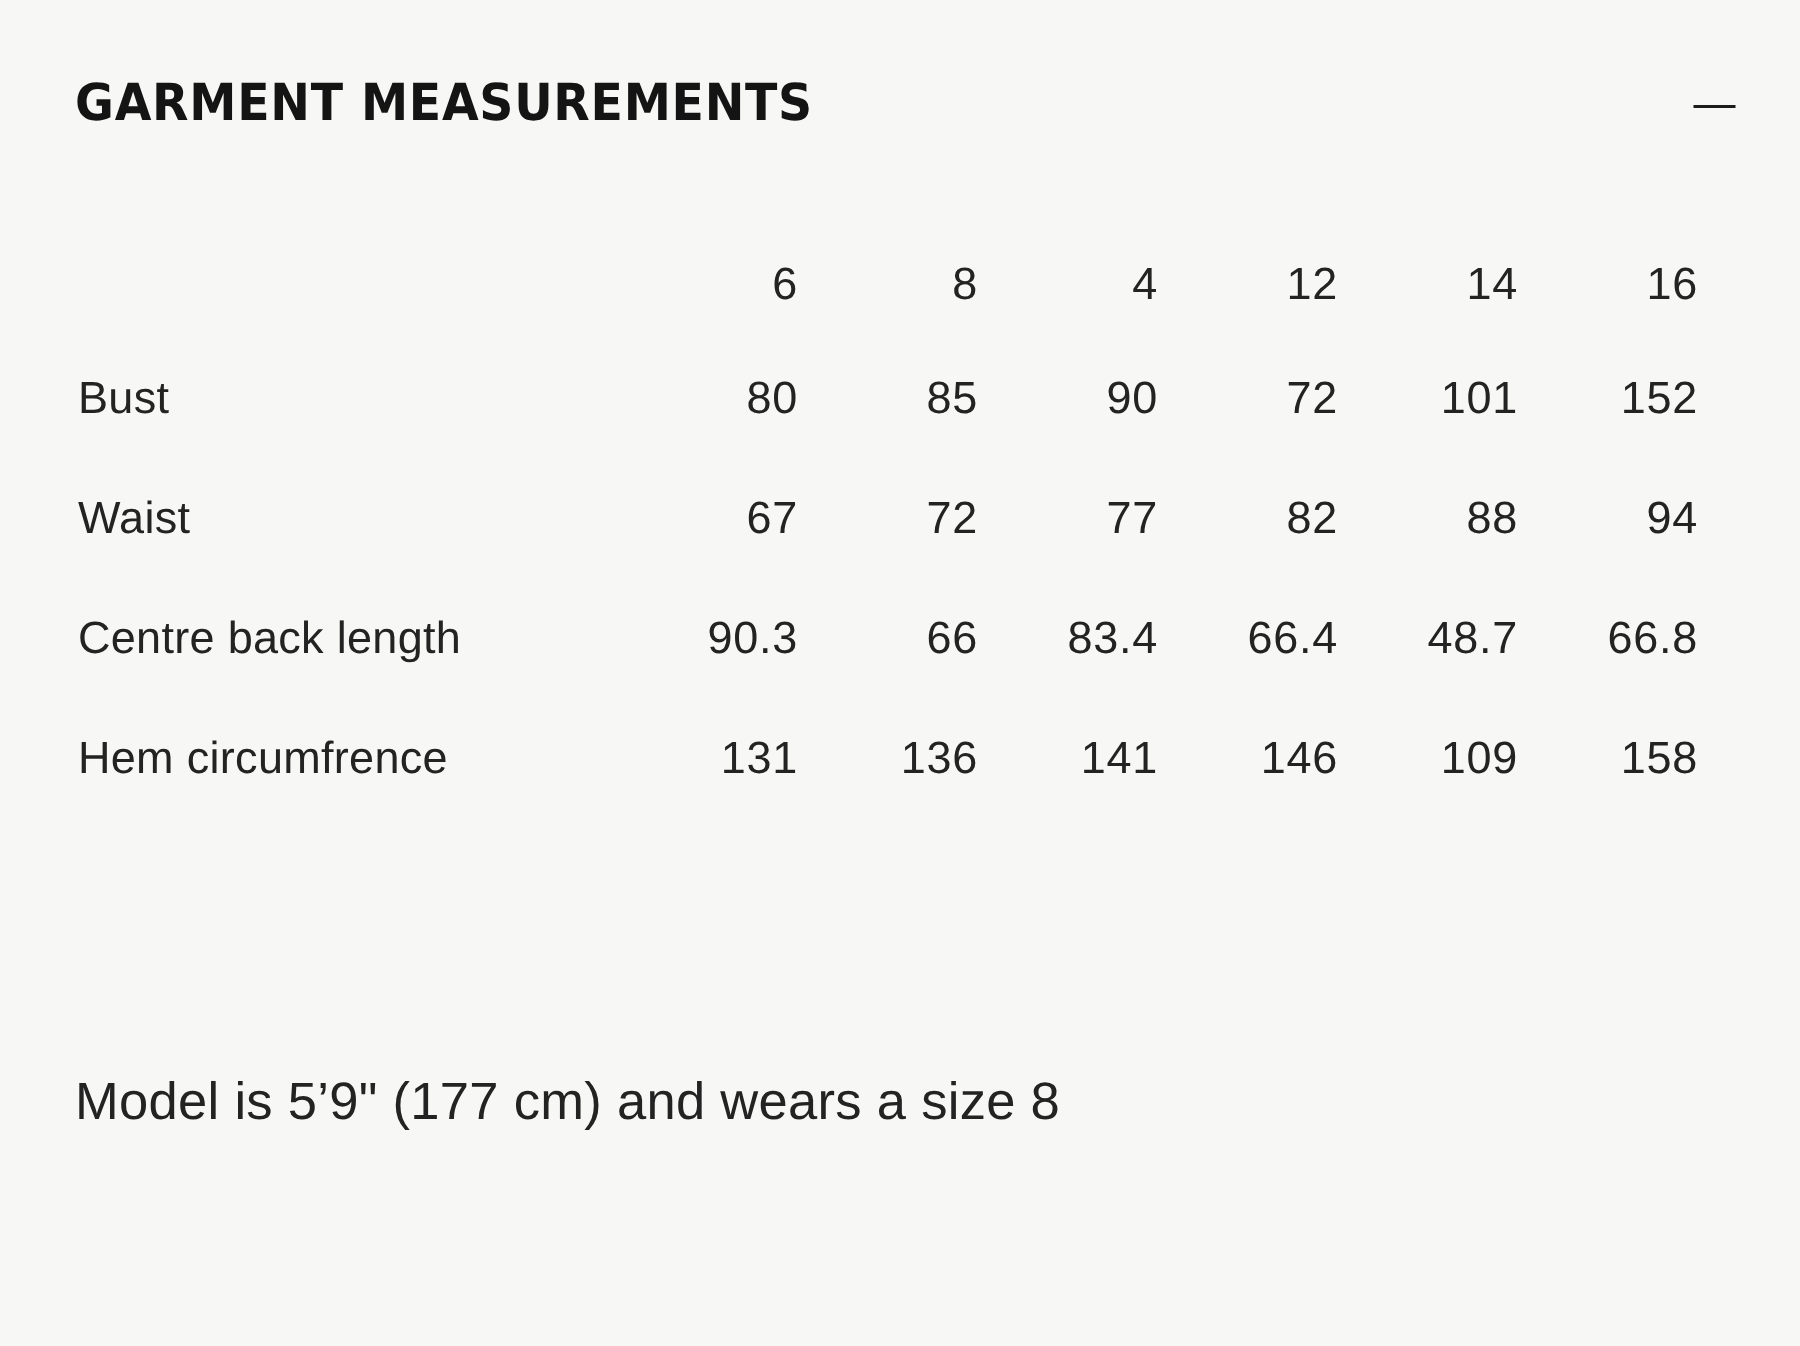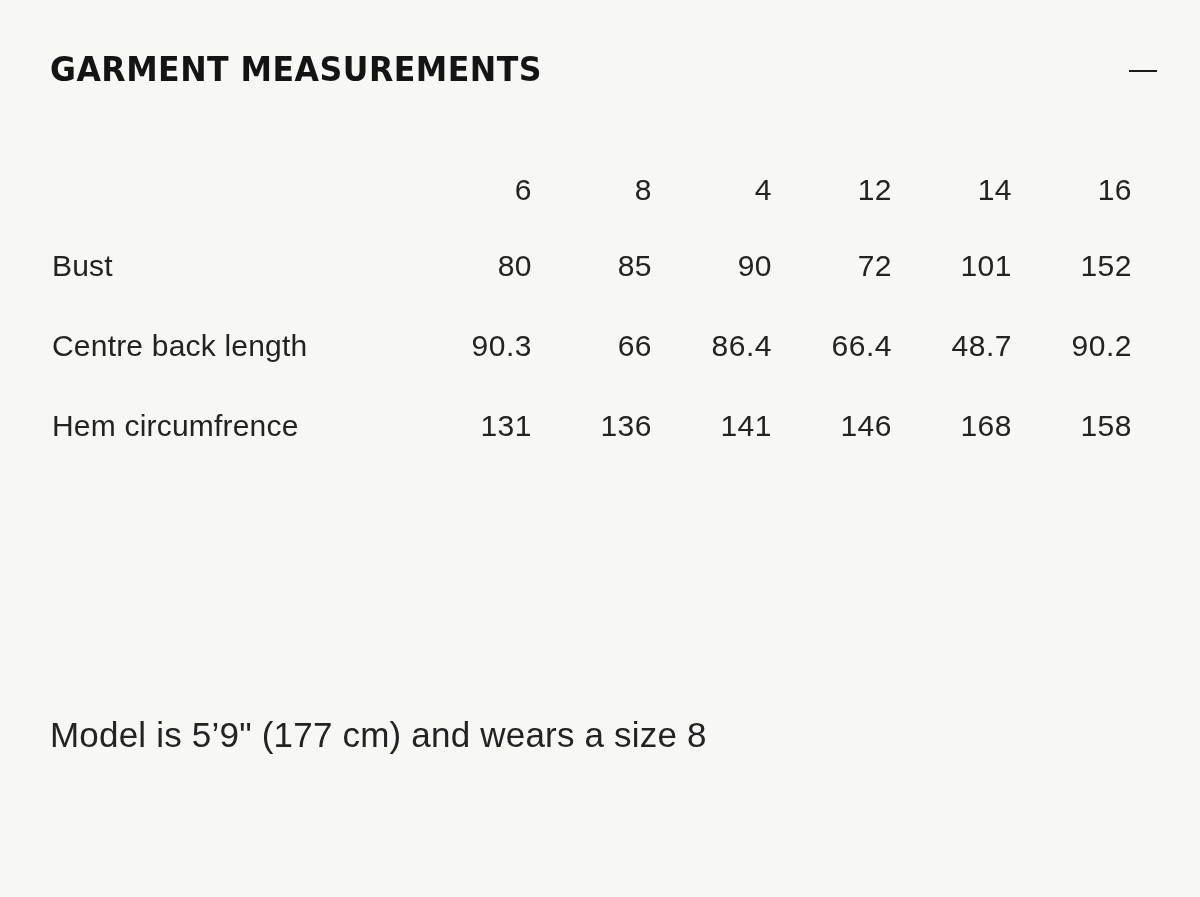--- a/index.html
+++ b/index.html
@@ -145,35 +145,44 @@
       <tr>
         <td class="row-label">Bust</td>
         <td class="value">80</td>
         <td class="value">85</td>
         <td class="value">90</td>
         <td class="value">72</td>
         <td class="value">101</td>
         <td class="value">152</td>
       </tr>
       <tr>
+        <td class="row-label">Waist</td>
+        <td class="value">67</td>
+        <td class="value">72</td>
+        <td class="value">77</td>
+        <td class="value">82</td>
+        <td class="value">88</td>
+        <td class="value">94</td>
+      </tr>
+      <tr>
         <td class="row-label">Centre back length</td>
         <td class="value">90.3</td>
         <td class="value">66</td>
-        <td class="value">86.4</td>
+        <td class="value">83.4</td>
         <td class="value">66.4</td>
         <td class="value">48.7</td>
-        <td class="value">90.2</td>
+        <td class="value">66.8</td>
       </tr>
       <tr>
         <td class="row-label">Hem circumfrence</td>
         <td class="value">131</td>
         <td class="value">136</td>
         <td class="value">141</td>
         <td class="value">146</td>
-        <td class="value">168</td>
+        <td class="value">109</td>
         <td class="value">158</td>
       </tr>
     </tbody>
   </table>
 
   <div class="footnotes">
     <div class="footnote">Model is 5’9" (177 cm) and wears a size 8</div>
   </div>
 
 </div>

